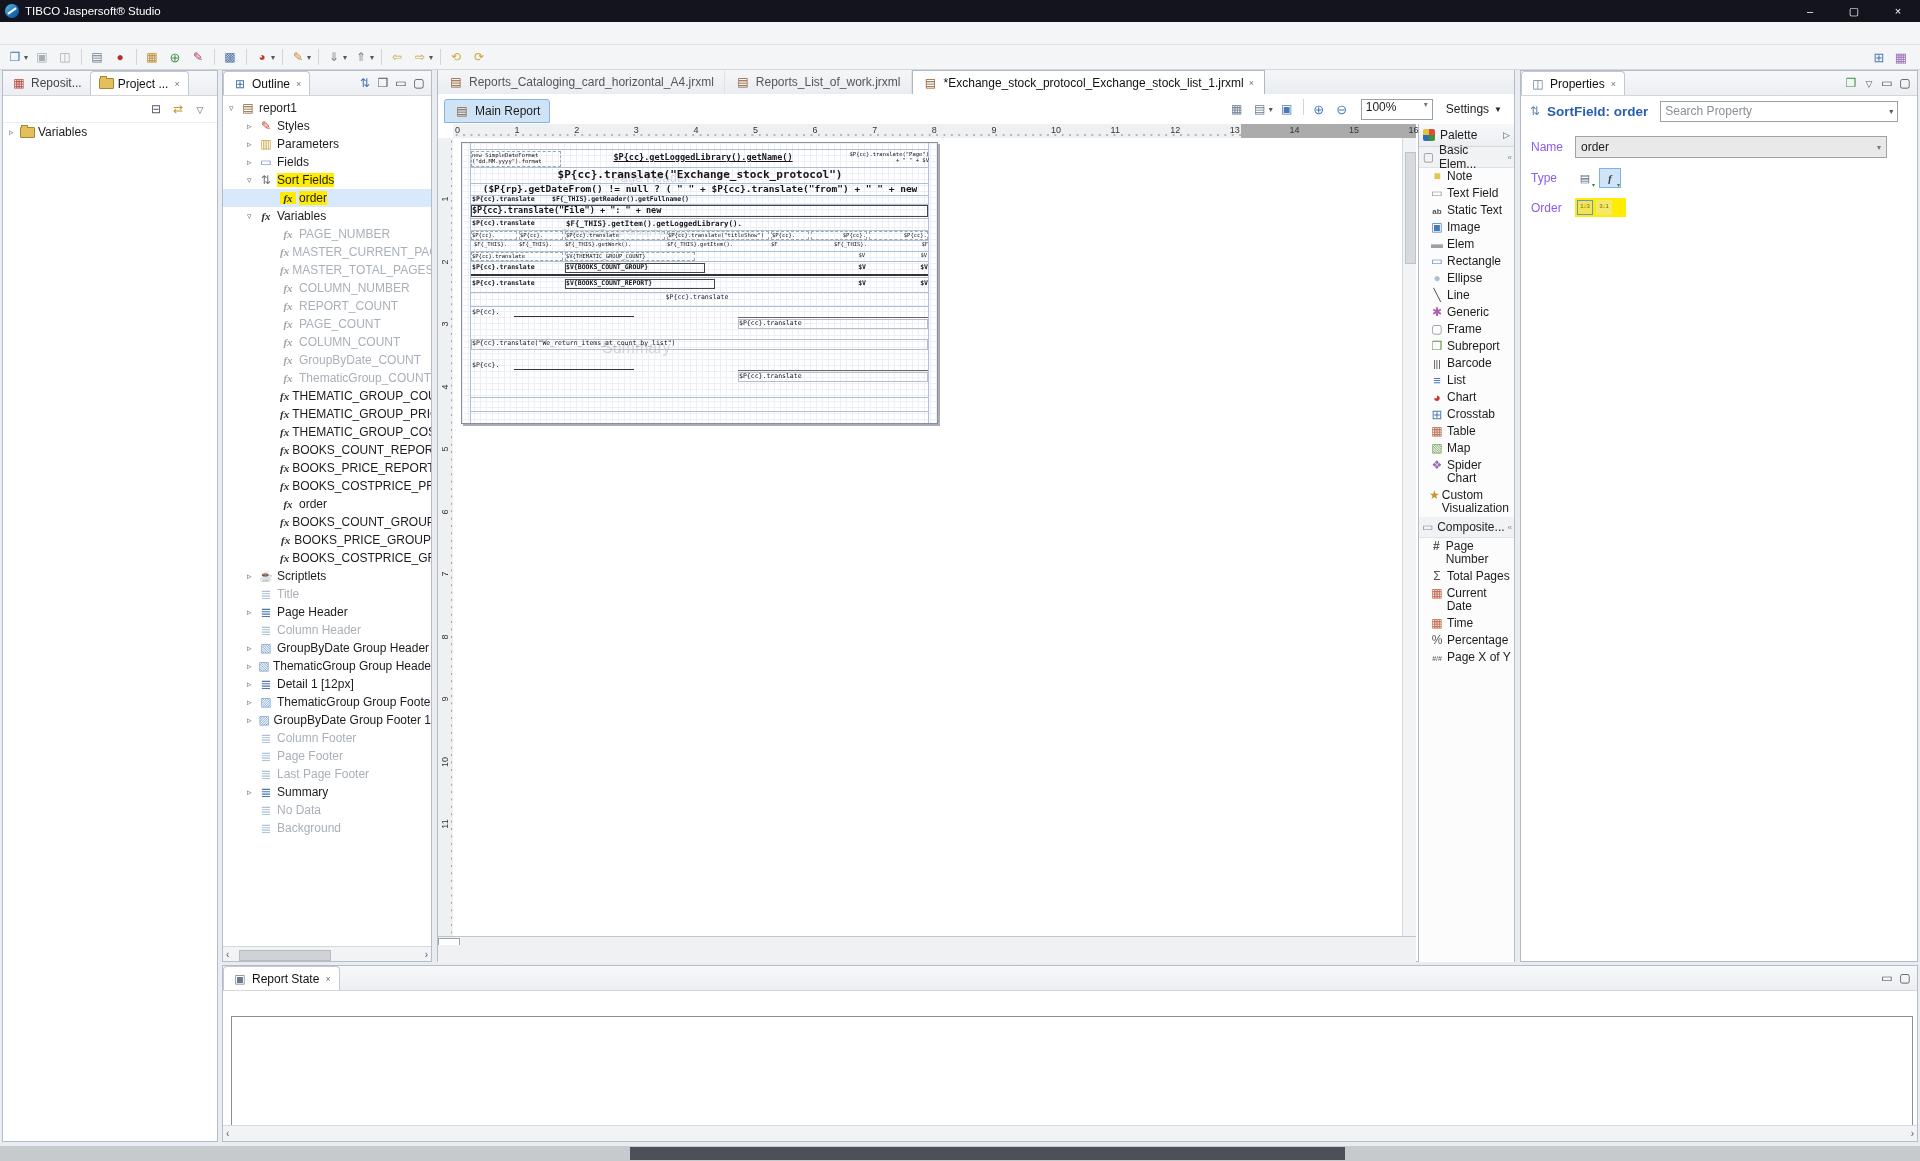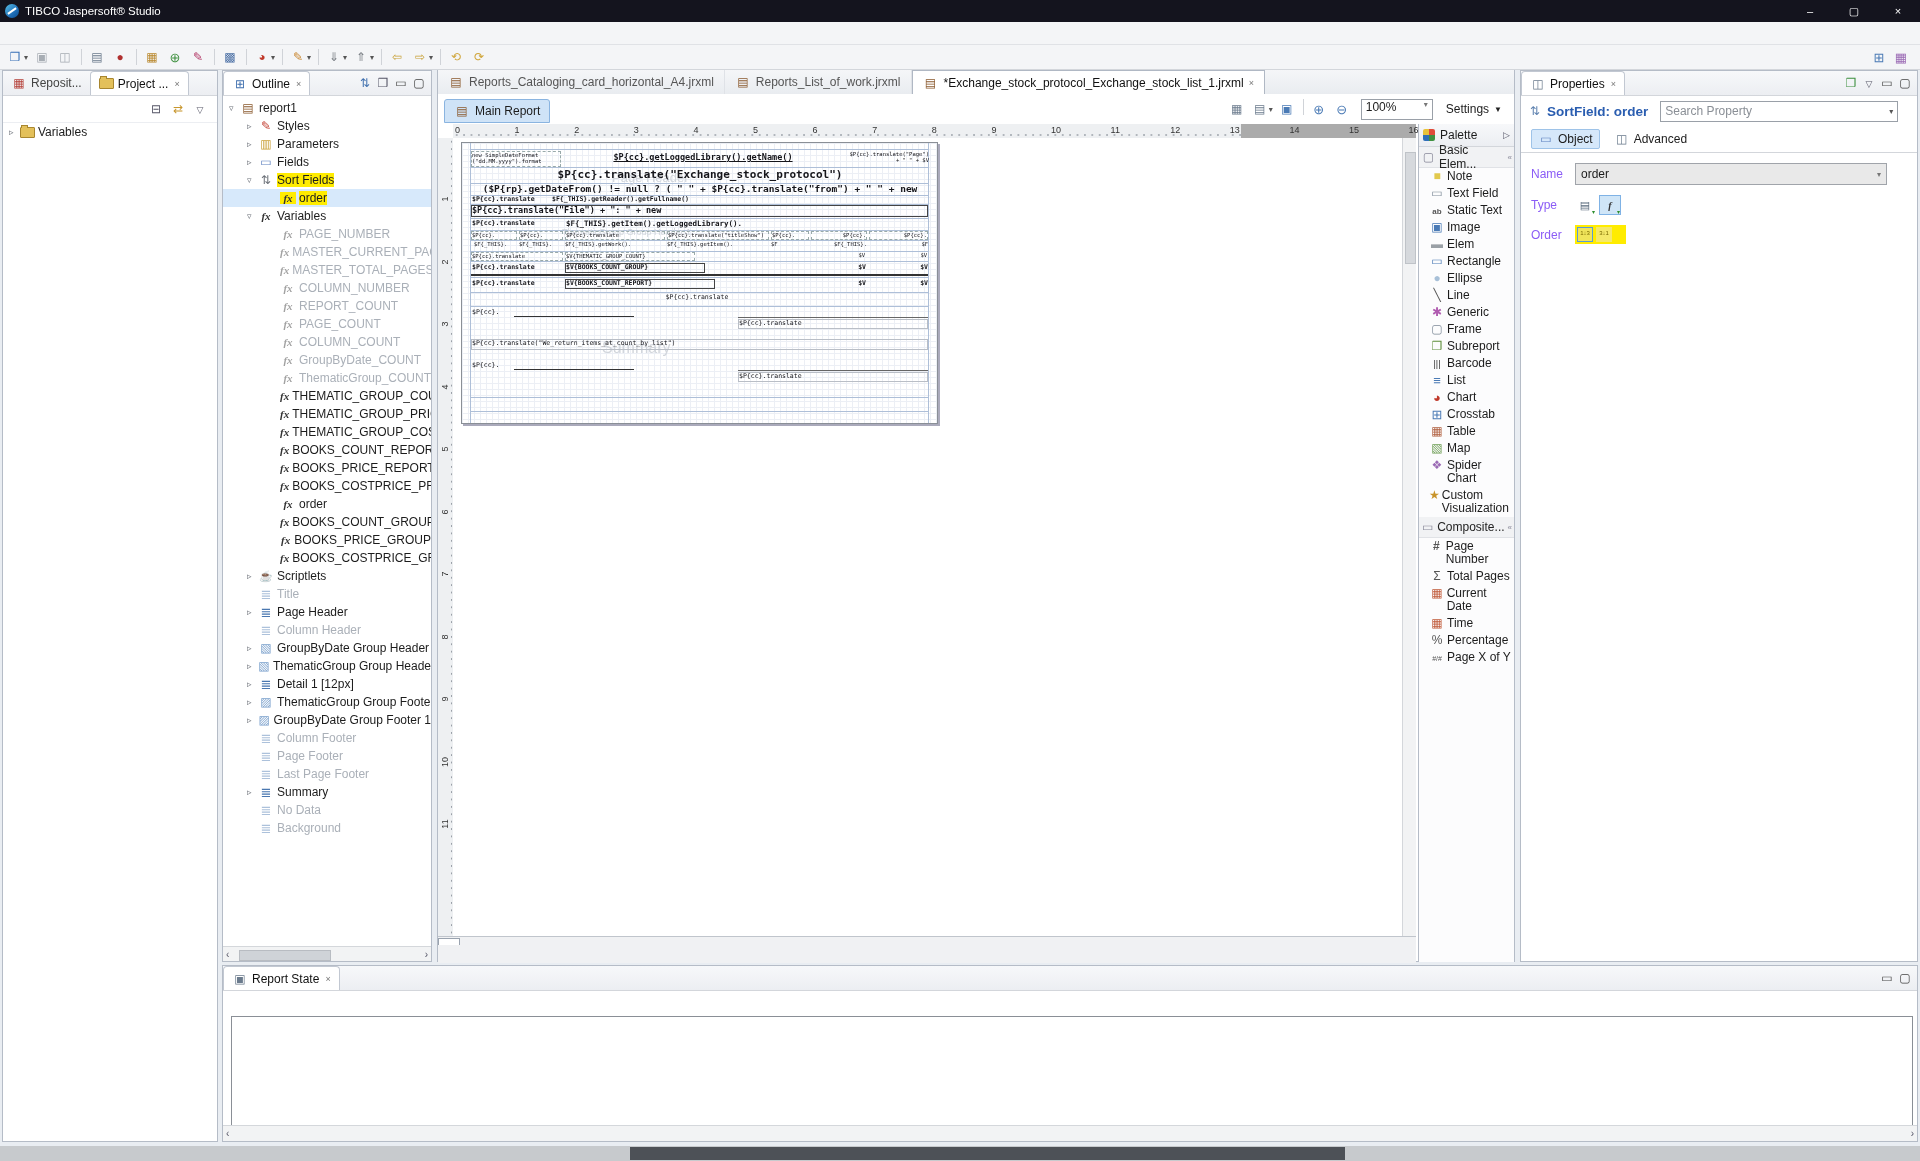--- a/index.html
+++ b/index.html
@@ -911,30 +911,20 @@
       </div>
     </div>
     <div id="prop-heading">
       <span class="ic icon-sortfield-head"></span>
       <span id="prop-title">SortField: order</span>
       <span id="prop-search">
         <span>Search Property</span>
         <span class="chev">▾</span>
       </span>
     </div>
-    <div id="prop-tabs">
-      <span class="prop-tab active">
-        <span class="ic icon-object-tab"></span>
-        <span>Object</span>
-      </span>
-      <span class="prop-tab">
-        <span class="ic icon-advanced-tab"></span>
-        <span>Advanced</span>
-      </span>
-    </div>
     <div class="frow">
       <span class="flabel">Name</span>
       <span id="name-combo">
         <span>order</span>
         <span class="chev">▾</span>
       </span>
     </div>
     <div class="frow">
       <span class="flabel">Type</span>
       <span class="tbtn">

